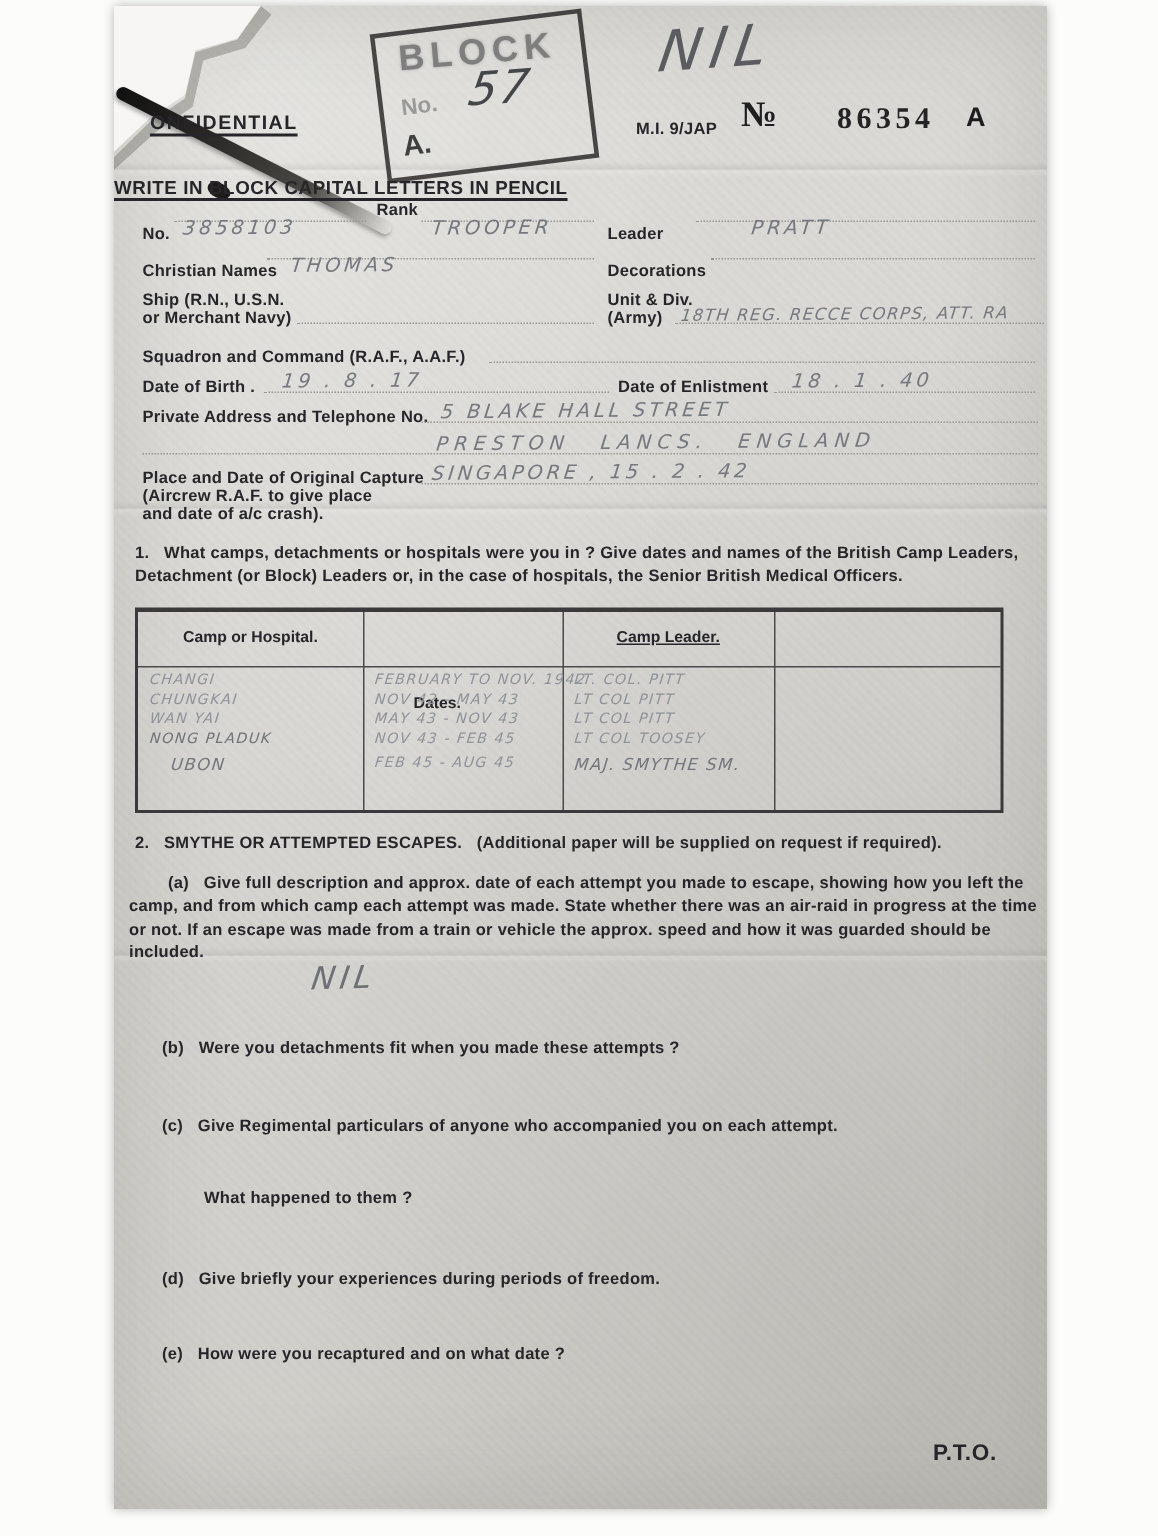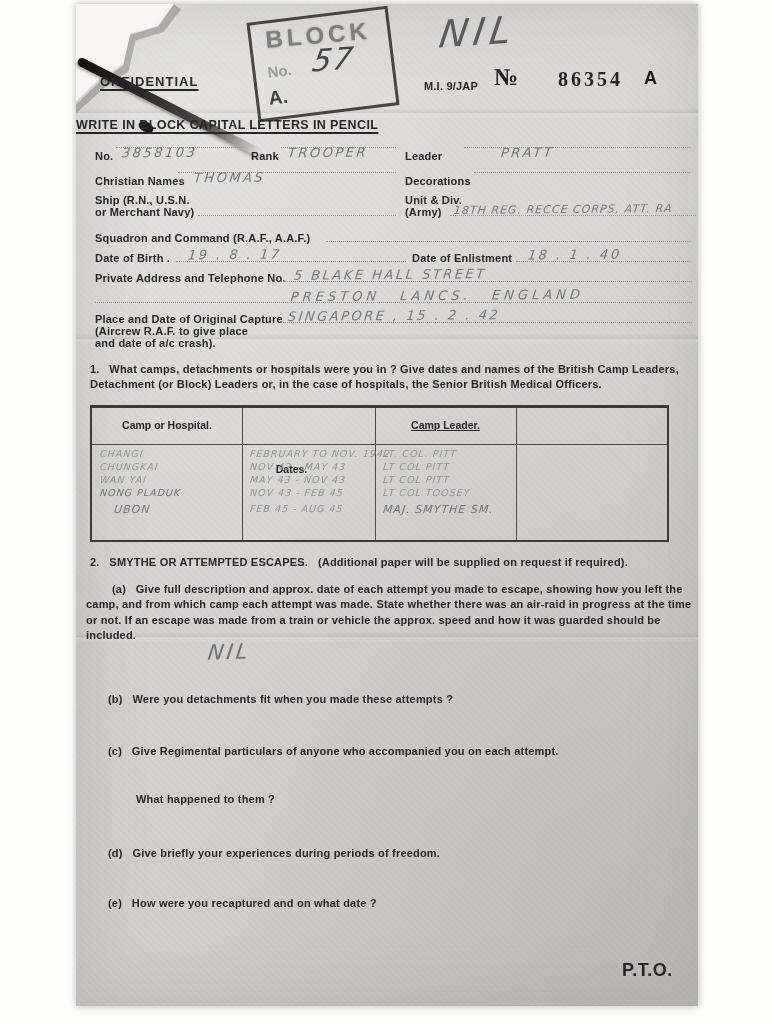--- a/index.html
+++ b/index.html
@@ -103,21 +103,21 @@
   <div class="typed serial" style="left:482px;top:64px;">86354</div>
   <div class="typed seriesA" style="left:568px;top:64px;">A</div>
 
   <div class="typed" style="left:0;top:114px;width:622px;text-align:left;white-space:normal;">
     <span class="uline" style="font-size:12.5px;letter-spacing:.4px;">WRITE IN BLOCK CAPITAL LETTERS IN PENCIL</span>
   </div>
 
   <div class="typed" style="left:19px;top:146px;">No.</div>
   <div class="dotline" style="left:40px;top:143px;width:128px;"></div>
   <div class="hw" style="left:46px;top:141px;">3858103</div>
-  <div class="typed" style="left:175px;top:146px;">Rank</div>
+  <div class="typed" style="left:175px;top:130px;">Rank</div>
   <div class="dotline" style="left:205px;top:143px;width:115px;"></div>
   <div class="hw" style="left:212px;top:141px;">TROOPER</div>
   <div class="typed" style="left:329px;top:146px;">Leader</div>
   <div class="dotline" style="left:388px;top:143px;width:226px;"></div>
   <div class="hw" style="left:425px;top:141px;">PRATT</div>
 
   <div class="typed" style="left:19px;top:171px;">Christian Names</div>
   <div class="dotline" style="left:102px;top:168px;width:218px;"></div>
   <div class="hw" style="left:118px;top:166px;">THOMAS</div>
   <div class="typed" style="left:329px;top:171px;">Decorations</div>
@@ -267,15 +267,15 @@
   <div class="typed para" style="left:32px;top:842px;width:560px;">
     <span>(d)</span>&nbsp;&nbsp;
     <span>Give briefly your experiences during periods of freedom.</span>
   </div>
 
   <div class="typed para" style="left:32px;top:892px;width:560px;">
     <span>(e)</span>&nbsp;&nbsp;
     <span>How were you recaptured and on what date ?</span>
   </div>
 
-  <div class="typed" style="left:546px;top:956px;font-size:18px;letter-spacing:.5px;">P.T.O.</div>
+  <div class="typed" style="left:546px;top:956px;font-size:15px;letter-spacing:.5px;">P.T.O.</div>
 
 </div>
 
 </body></html>

